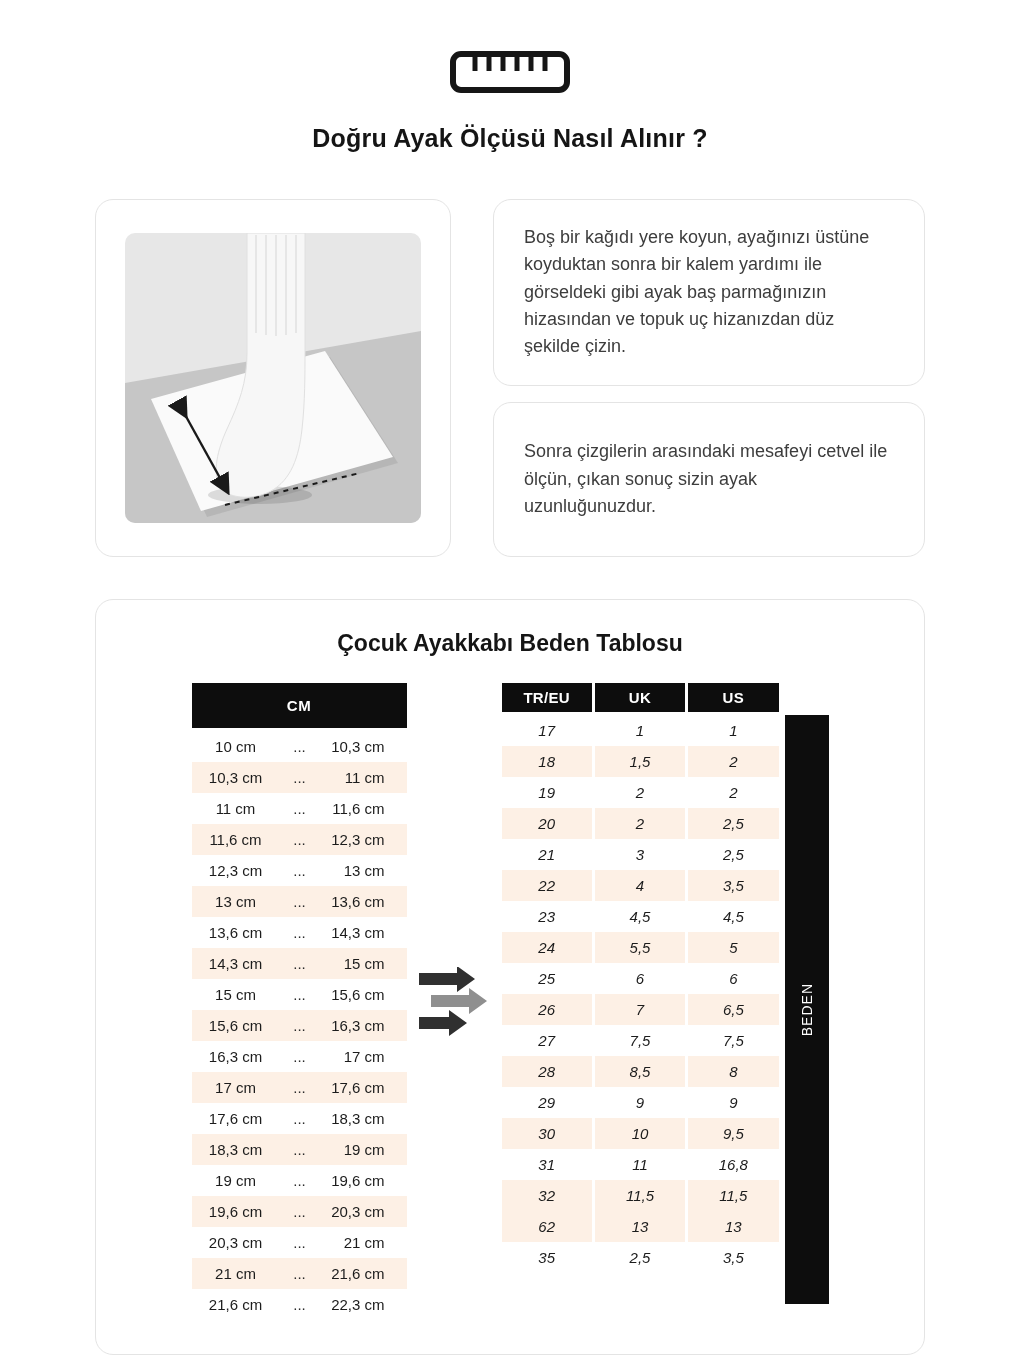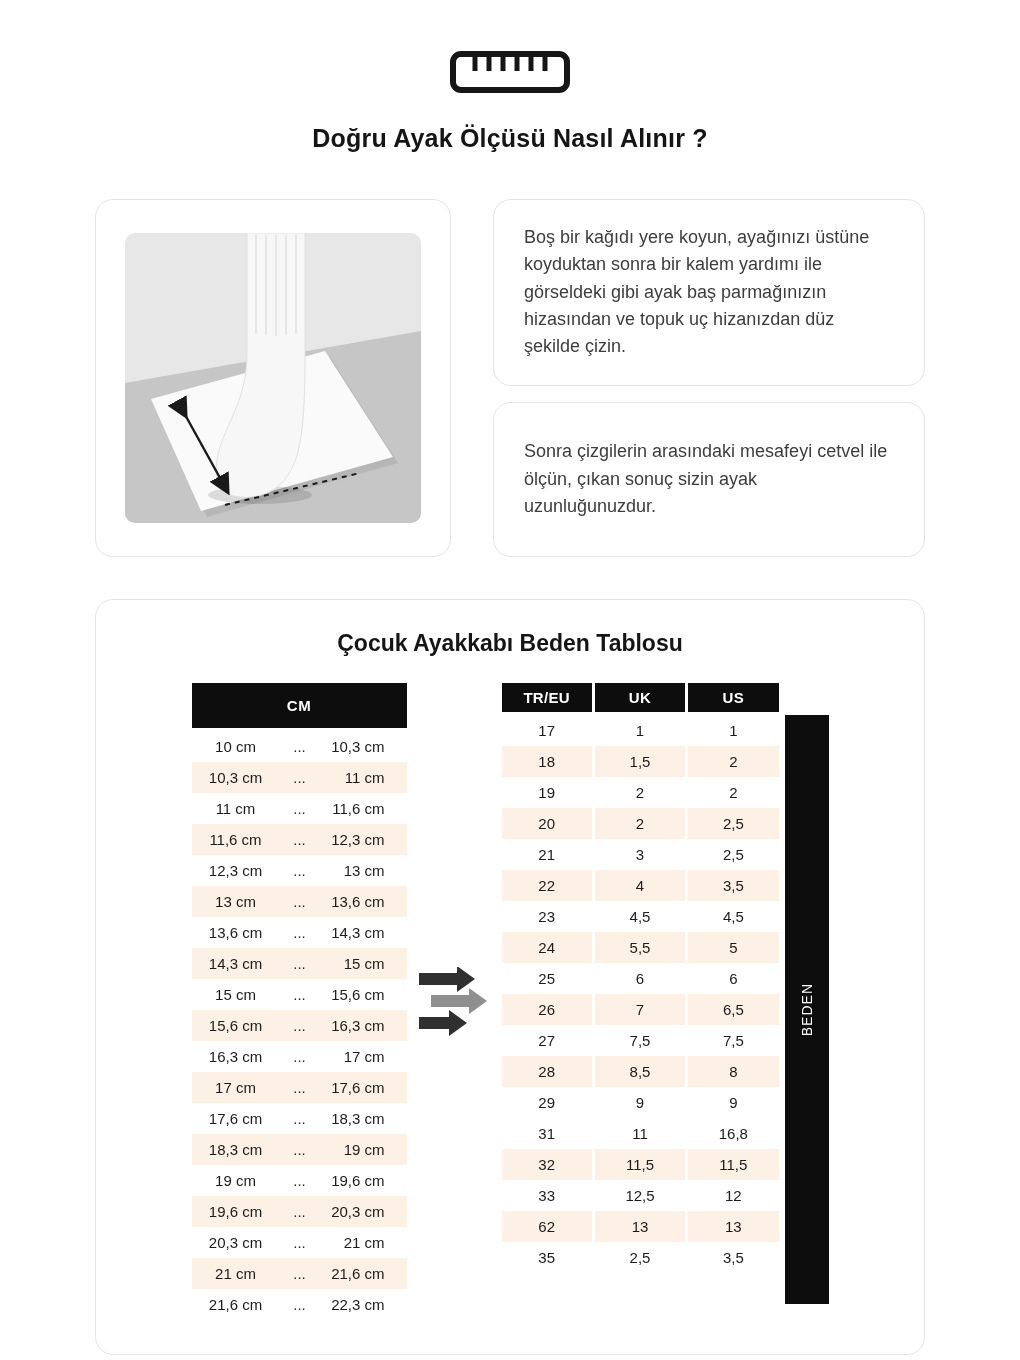--- a/index.html
+++ b/index.html
@@ -47,21 +47,21 @@
 
   
   .arrows-col{width:95px; align-self:center; display:flex; justify-content:center;}
 
   
   .right-wrap{display:flex;}
   .size-table{width:277px;}
   .shead{display:grid; grid-template-columns:1fr 1fr 1fr; gap:3px; margin-bottom:3px;}
   .shead-cell{height:29px; background:var(--table-header-bg); color:#fff; display:flex;
     align-items:center; justify-content:center; font-size:15px; font-weight:700; letter-spacing:.3px;}
-  .srow{display:grid; grid-template-columns:1fr 1fr 1fr; gap:3px; height:31px;}
+  .srow{display:grid; grid-template-columns:1fr 1fr 1fr; gap:3px; height:31px;font-style:italic;}
   .scell{display:flex; align-items:center; justify-content:center; font-size:15px; height:100%;}
   .srow.alt .scell{background:var(--row-alt);}
 
   .beden-bar{width:44px; height:589px; margin-left:6px; margin-top:32px;
     background:var(--table-header-bg); color:#fff; display:flex; align-items:center; justify-content:center;}
   .beden-bar span{writing-mode:vertical-rl; transform:rotate(180deg); font-size:14px; letter-spacing:1px; font-weight:400;}
 </style>
 </head>
 <body>
 
@@ -312,34 +312,34 @@
               <div class="srow alt">
                 <span class="scell">28</span>
                 <span class="scell">8,5</span>
                 <span class="scell">8</span>
               </div>
               <div class="srow">
                 <span class="scell">29</span>
                 <span class="scell">9</span>
                 <span class="scell">9</span>
               </div>
+              <div class="srow alt">
+                <span class="scell">30</span>
+                <span class="scell">10</span>
+                <span class="scell">9,5</span>
+              </div>
               <div class="srow">
                 <span class="scell">31</span>
                 <span class="scell">11</span>
                 <span class="scell">16,8</span>
               </div>
               <div class="srow alt">
                 <span class="scell">32</span>
                 <span class="scell">11,5</span>
                 <span class="scell">11,5</span>
-              </div>
-              <div class="srow">
-                <span class="scell">33</span>
-                <span class="scell">12,5</span>
-                <span class="scell">12</span>
               </div>
               <div class="srow alt">
                 <span class="scell">62</span>
                 <span class="scell">13</span>
                 <span class="scell">13</span>
               </div>
               <div class="srow">
                 <span class="scell">35</span>
                 <span class="scell">2,5</span>
                 <span class="scell">3,5</span>

